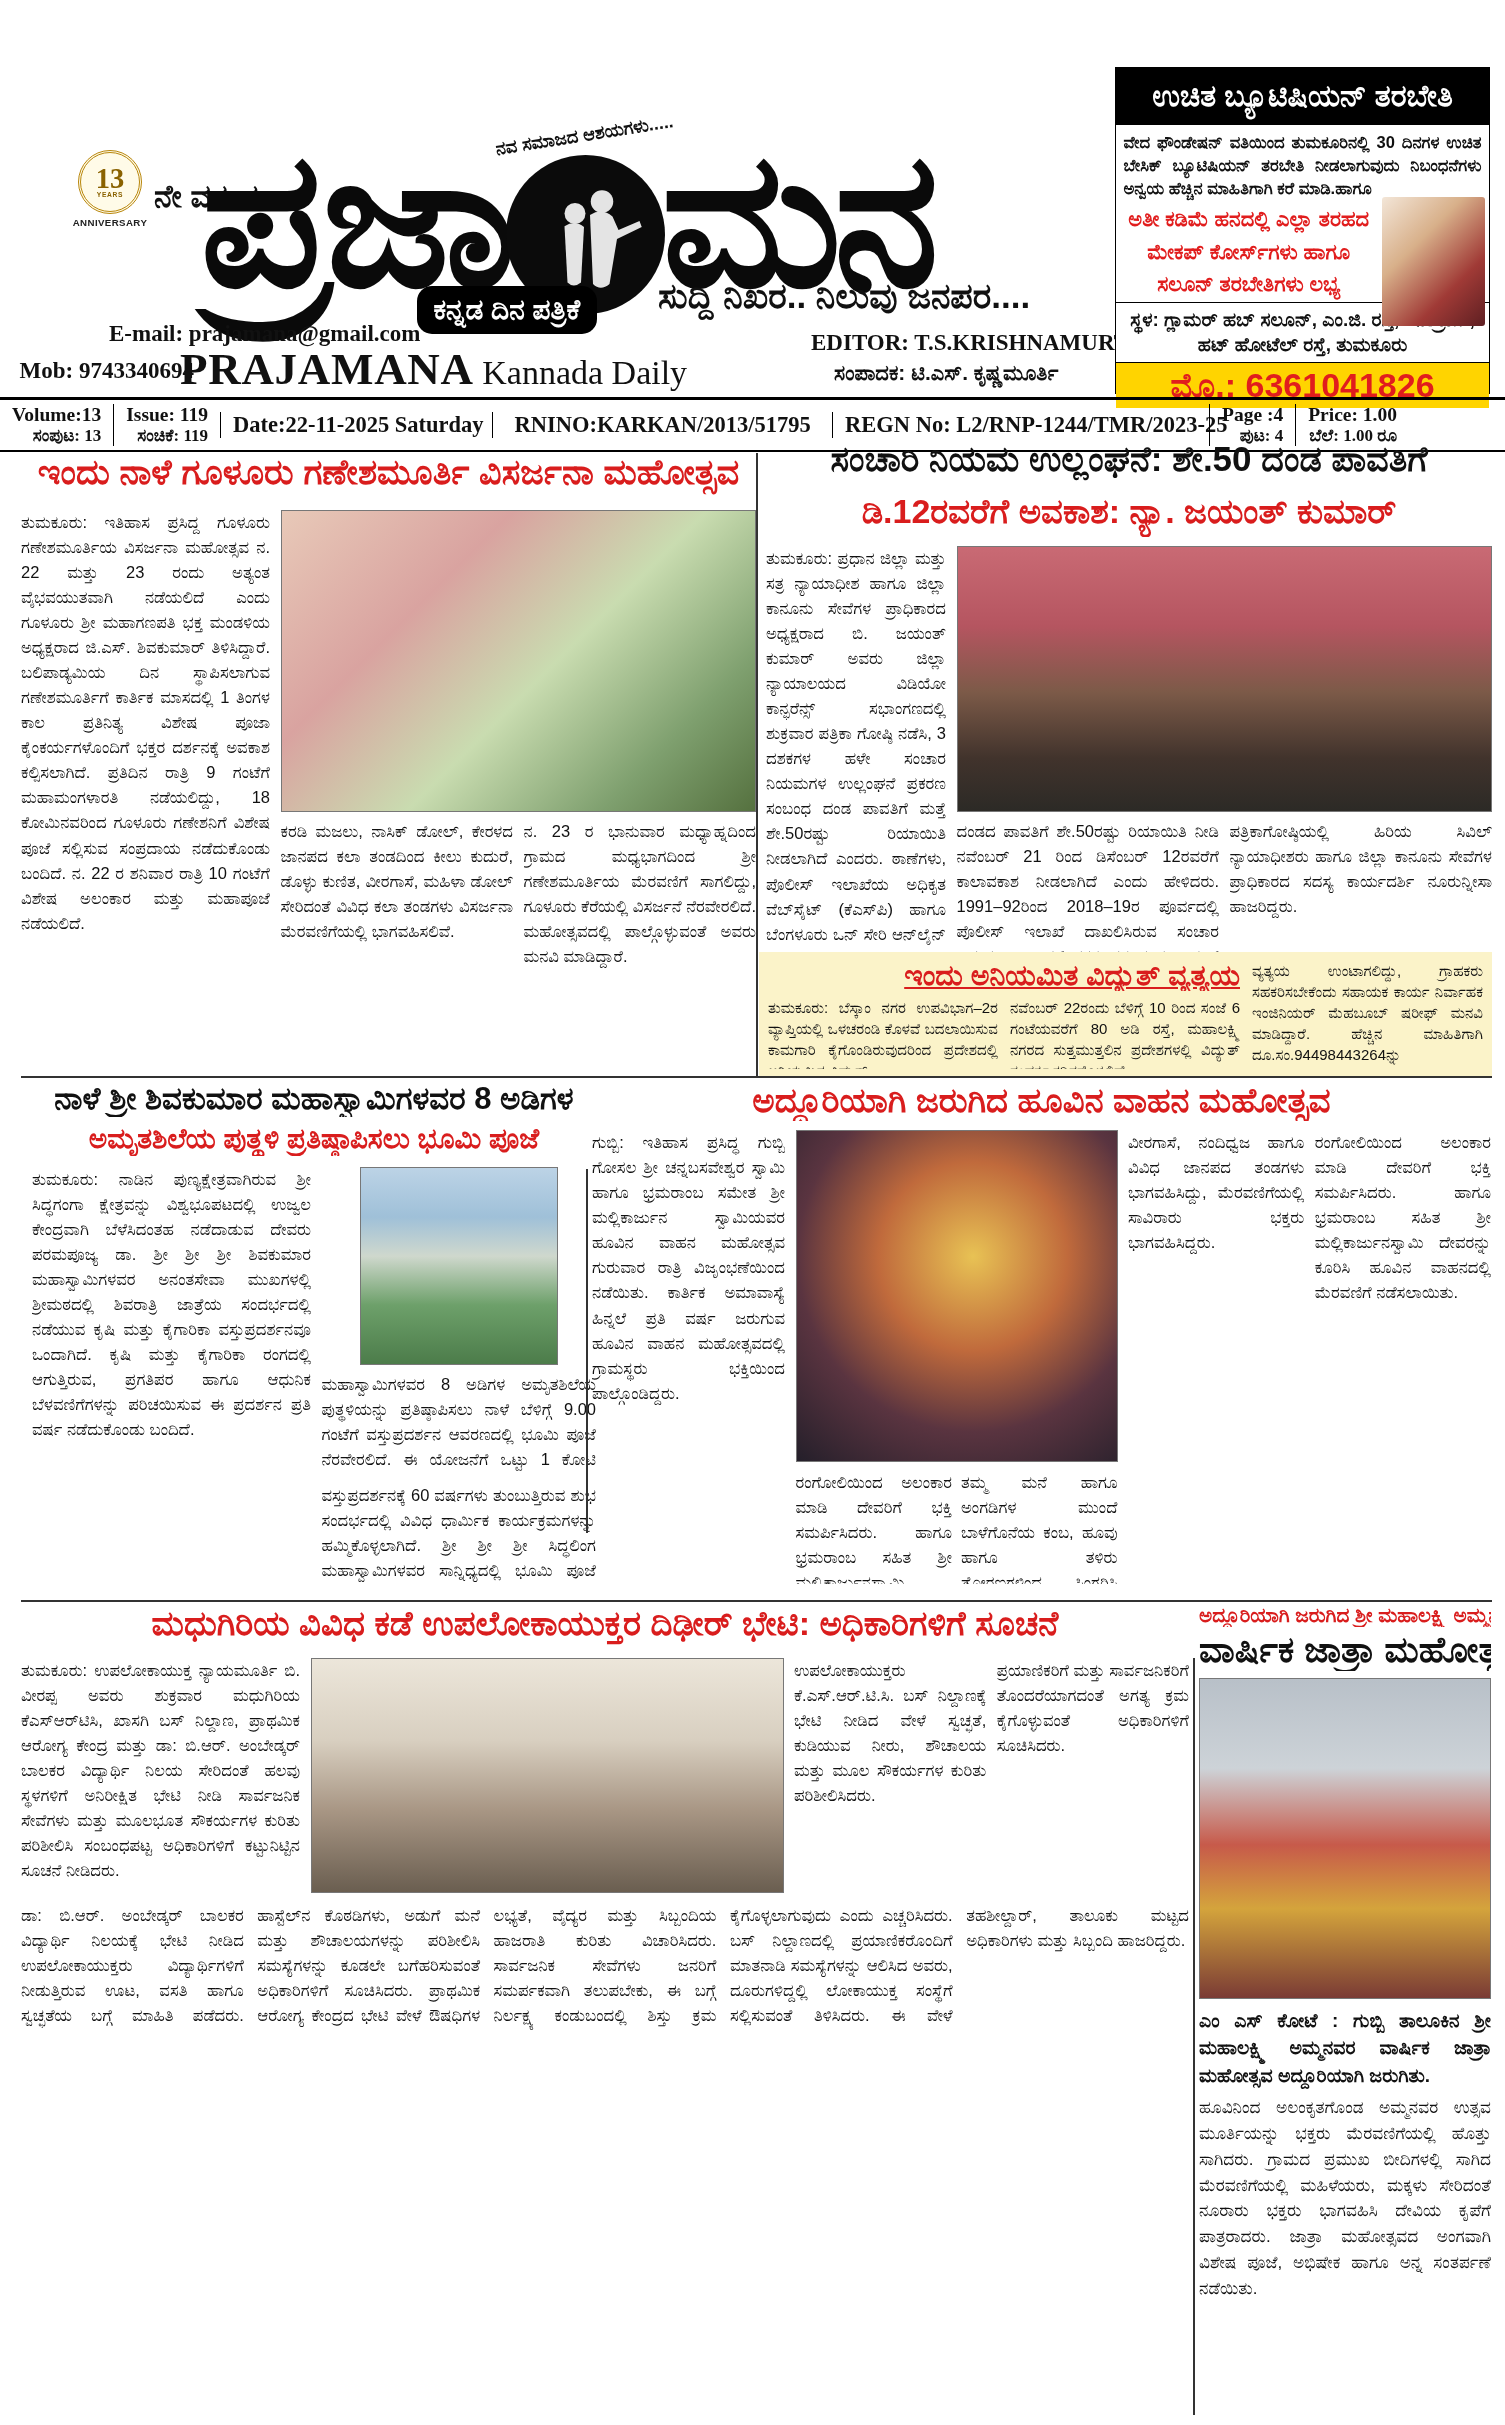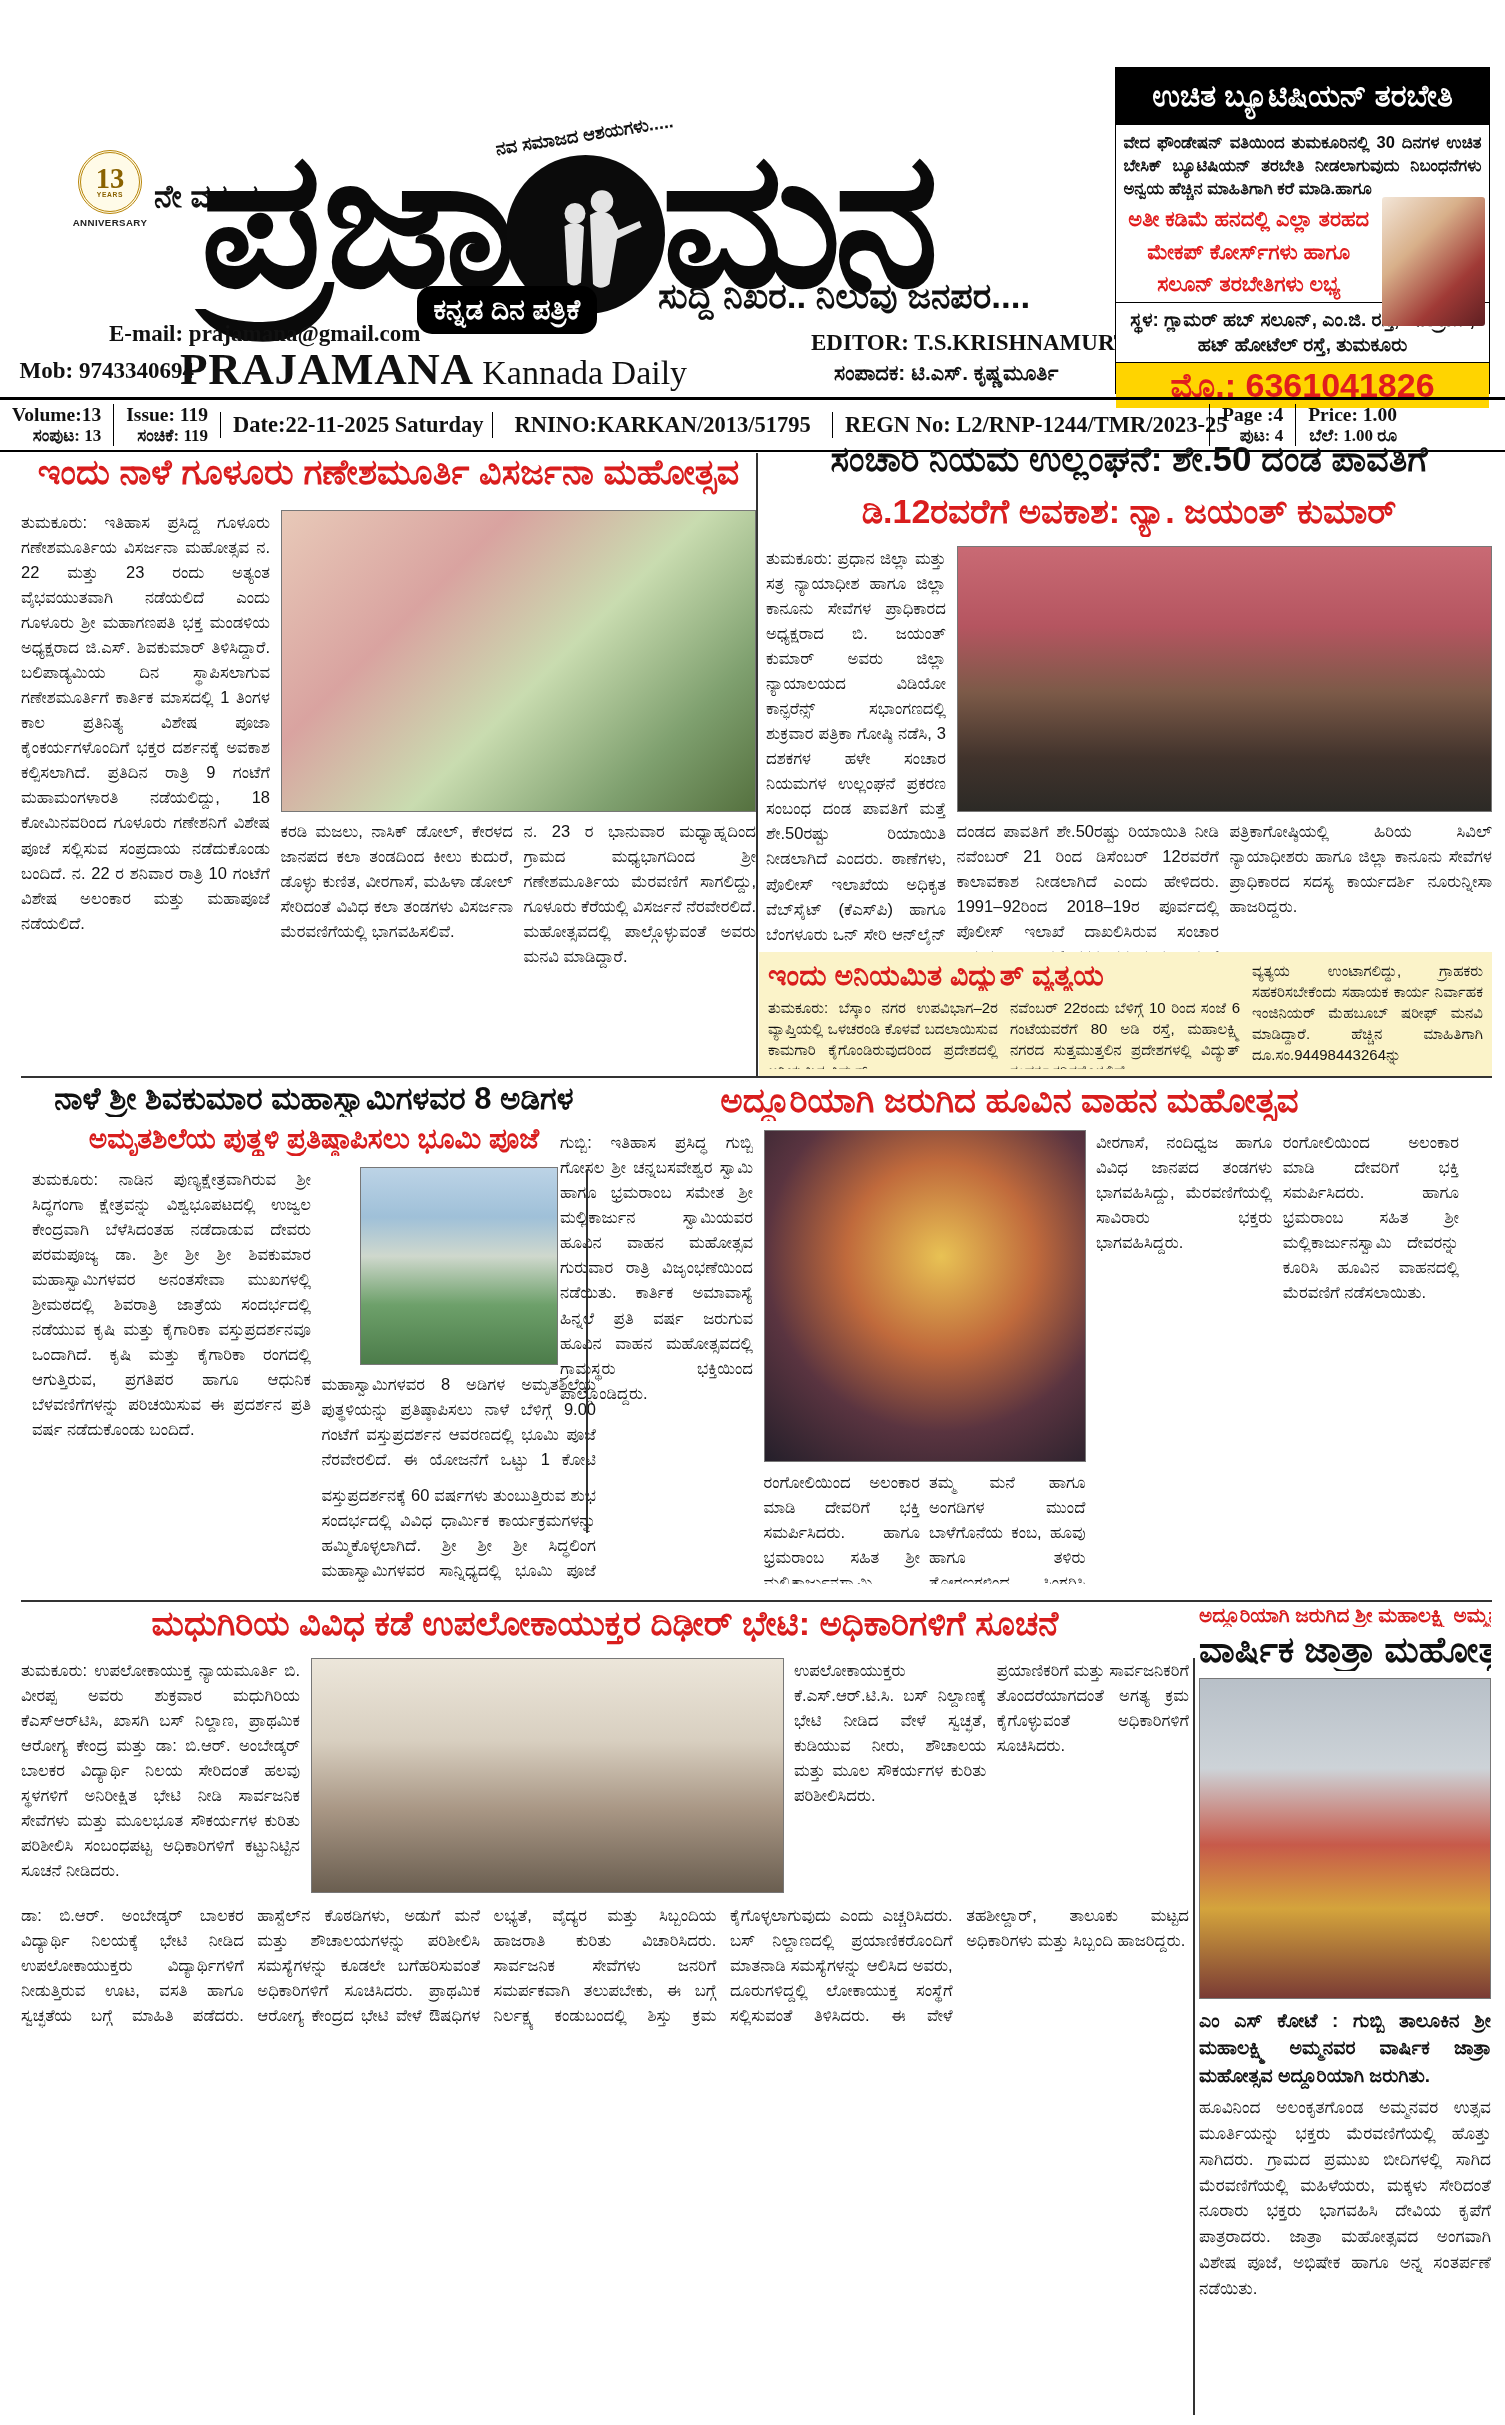--- a/index.html
+++ b/index.html
@@ -80,37 +80,37 @@
   .b-c1{width:180px;flex:none;overflow:hidden;}
   .b-right{flex:1;display:flex;flex-direction:column;gap:7.5px;overflow:hidden;}
   .photo-press{height:264px;flex:none;
       background:linear-gradient(180deg,#c96a74 0%,#b55560 30%,#7c5a48 55%,#41332c 80%,#2c2a26 100%);}
   .b-sub{display:flex;gap:10.5px;flex:1;overflow:hidden;}
   .b-sub>div{flex:1;overflow:hidden;}
 
   .boxC{left:759px;top:952px;width:733px;height:124px;background:#fbf3c9;
       box-sizing:border-box;padding:7.5px 9px;display:flex;gap:12px;overflow:hidden;}
   .c-left{width:472px;flex:none;display:flex;flex-direction:column;overflow:hidden;}
-  .c-hl{font-size:28.5px;line-height:1.1;white-space:nowrap;overflow:hidden;text-align:left;}
+  .c-hl{font-size:28.5px;line-height:1.1;white-space:nowrap;overflow:hidden;text-align:right;text-decoration:underline;}
   .c-subcols{display:flex;gap:12px;margin-top:6px;flex:1;overflow:hidden;}
   .c-subcols>div{flex:1;overflow:hidden;}
   .c-right{flex:1;overflow:hidden;}
   .boxC .bt{font-size:15px;line-height:1.4;}
 
   .artD{left:32px;top:1081px;width:564px;}
   .artD .hl1{font-size:31px;white-space:nowrap;overflow:hidden;}
   .artD .hl2{font-size:28px;white-space:nowrap;overflow:hidden;margin-top:6px;}
   .d-body{display:flex;gap:10.5px;margin-top:10.5px;height:420px;overflow:hidden;}
   .d-c1{width:279px;flex:none;overflow:hidden;}
   .d-c2{flex:1;display:flex;flex-direction:column;gap:7.5px;overflow:hidden;}
   .photo-statue{height:196px;width:196px;align-self:center;flex:none;
       background:linear-gradient(180deg,#bcd3e6 0%,#9fc0d8 25%,#cfd8cd 45%,#6da06a 70%,#4c7c4a 100%);}
   .d-c2-text{flex:1;overflow:hidden;}
 
-  .artE{left:560px;top:1081px;width:899px;}
+  .artE{left:592px;top:1081px;width:899px;}
   .artE .hl{font-size:34px;white-space:nowrap;overflow:hidden;}
   .e-body{display:flex;gap:10.5px;margin-top:9px;height:454px;overflow:hidden;}
   .e-c1{width:193px;flex:none;overflow:hidden;}
   .e-mid{width:322px;flex:none;display:flex;flex-direction:column;gap:7.5px;overflow:hidden;}
   .photo-chariot{height:330px;flex:none;
       background:radial-gradient(circle at 55% 38%,#e8c254 0%,#c06a3c 35%,#5a3440 65%,#241f2a 100%);}
   .e-mid-sub{display:flex;gap:9px;flex:1;overflow:hidden;}
   .e-mid-sub>div{flex:1;overflow:hidden;}
   .e-c3,.e-c4{flex:1;overflow:hidden;}
 

